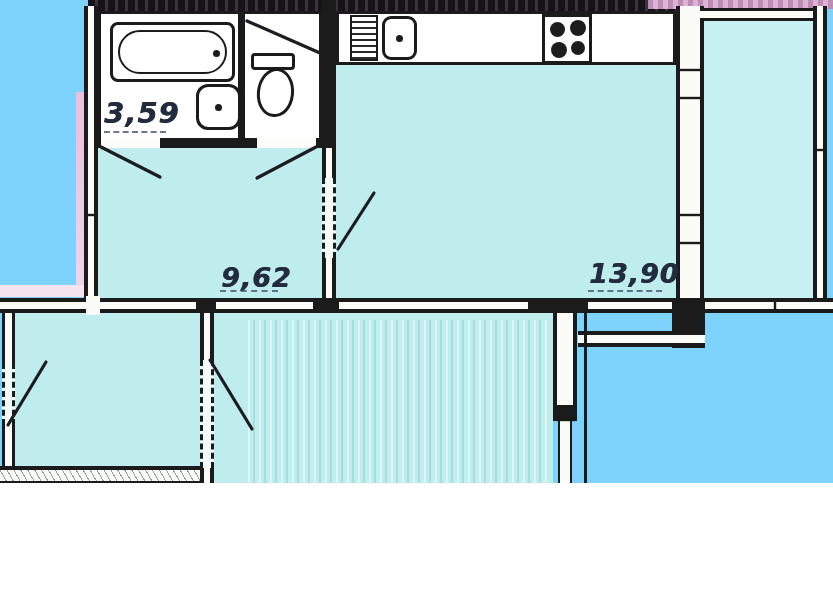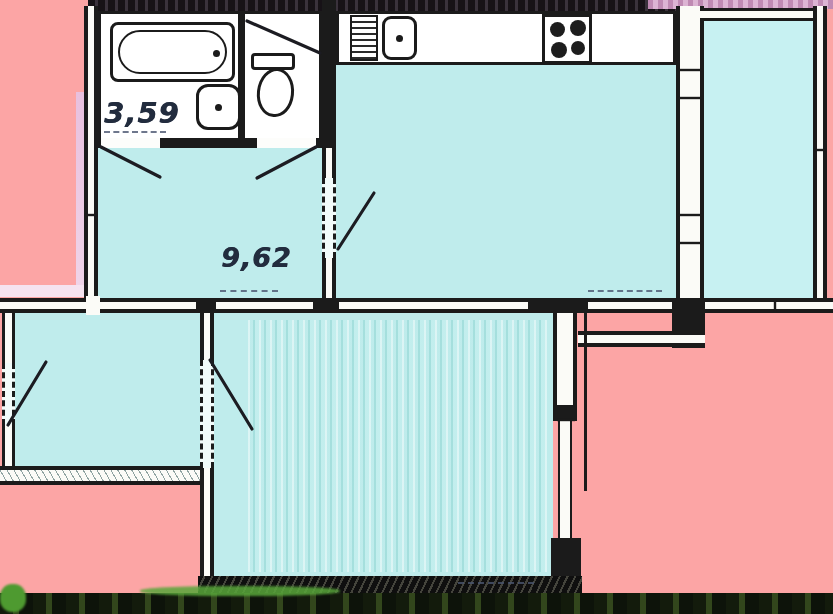--- a/index.html
+++ b/index.html
@@ -1,17 +1,17 @@
 <!DOCTYPE html>
 <html><head>
 <meta charset="utf-8">
 <style>
   html,body{margin:0;padding:0;background:#ffffff;}
   *{box-sizing:border-box;}
-  #plan{position:relative;width:833px;height:614px;background:#fca5a5;overflow:hidden;
+  #plan{position:relative;width:833px;height:483px;background:#7dd3fc;overflow:hidden;
         font-family:"DejaVu Sans", sans-serif;}
   .abs{position:absolute;}
   
   .solid{background:#1b1b1b;}
   .vwall{background:#fbfbf7;border-left:4px solid #1b1b1b;border-right:4px solid #1b1b1b;}
   .vwall2{background:#fbfbf7;border-left:2px solid #1b1b1b;border-right:2px solid #1b1b1b;}
   .hwall{background:#fbfbf7;border-top:4px solid #1b1b1b;border-bottom:4px solid #1b1b1b;}
   .vdash{border-left:3px dashed #1b1b1b;border-right:3px dashed #1b1b1b;background:#f2fbfa;}
   
   .cyan{background:#bfecec;}
@@ -147,21 +147,22 @@
       <line x1="86" y1="215" x2="96" y2="215"></line>
       <line x1="815" y1="150" x2="825" y2="150"></line>
       <line x1="775" y1="300" x2="775" y2="312"></line>
       <line x1="557" y1="420" x2="575" y2="420"></line>
     </g>
   </svg>
 
   <div class="lbl" style="left:104px;top:99px;font-size:29px;">3,59</div>
   <div class="under" style="left:104px;top:119px;width:62px;height:14px;"></div>
 
-  <div class="lbl" style="left:221px;top:244px;font-size:27px;">9,62</div>
+  <div class="lbl" style="left:221px;top:264px;font-size:27px;">9,62</div>
   <div class="under" style="left:220px;top:278px;width:58px;height:14px;"></div>
 
+  <div class="lbl" style="left:589px;top:260px;font-size:27px;">13,90</div>
   <div class="under" style="left:588px;top:278px;width:74px;height:14px;"></div>
 
   <div class="under" style="left:458px;top:570px;width:76px;height:14px;"></div>
 
 
 </div>
 
 </body></html>

